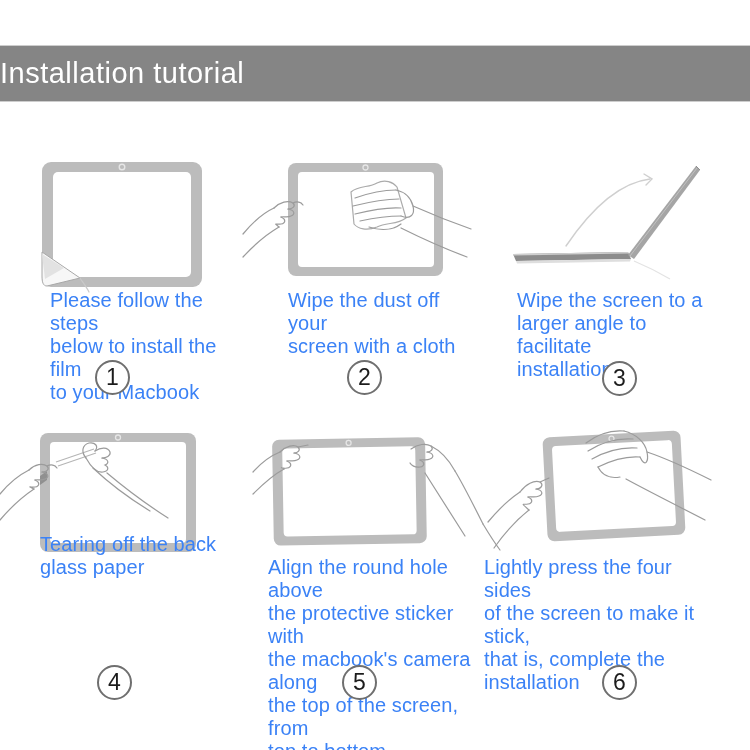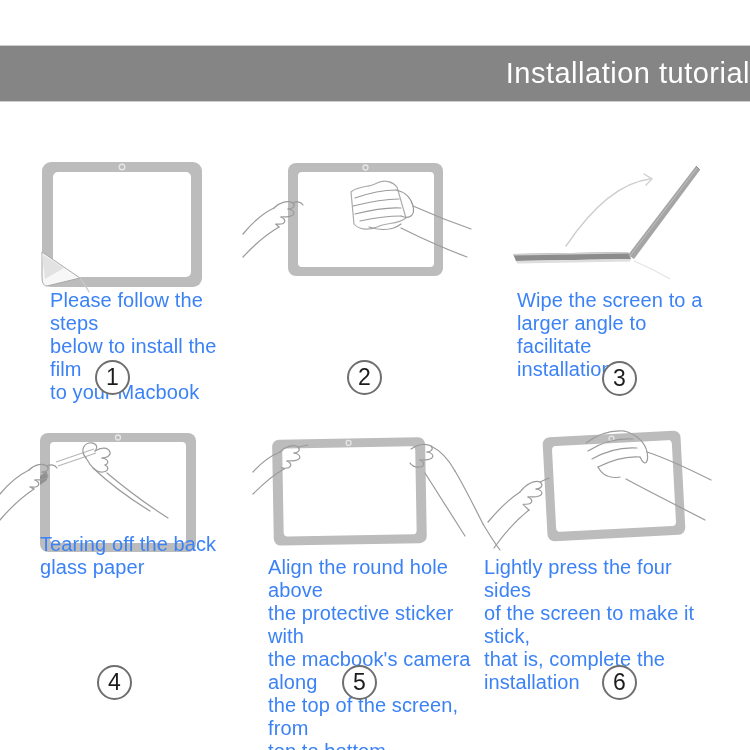--- a/index.html
+++ b/index.html
@@ -5,21 +5,21 @@
   html,body{margin:0;padding:0;}
   body{
     width:750px;height:750px;position:relative;background:#ffffff;
     font-family:"Liberation Sans",sans-serif;overflow:hidden;
   }
   .page{position:absolute;inset:0;background:#ffffff;}
   .header{
     position:absolute;left:0;top:45px;width:750px;height:57px;
     background:#858585;box-sizing:border-box;
     border-top:1px solid #cdcdcd;border-bottom:1px solid #cdcdcd;
-    display:flex;align-items:center;justify-content:flex-end;
+    display:flex;align-items:center;justify-content:flex-start;
   }
   .header .title{color:#ffffff;font-size:29px;letter-spacing:.5px;}
   svg.illus{position:absolute;overflow:visible;}
   .desc{
     position:absolute;margin:0;font-size:20px;line-height:23px;
     color:#3b82f6;white-space:pre-line;letter-spacing:.1px;
   }
   .badge{
     position:absolute;width:31px;height:31px;border:2px solid #6f6f6f;
     border-radius:50%;background:#ffffff;color:#1c1c1c;
@@ -173,20 +173,22 @@
       <path d="M32,68 C38,60 46,56 52,58 C56,61 53,65 48,65"></path>
       <path d="M48,65 C54,66 56,70 51,72 C46,74 42,72 40,73"></path>
       <path d="M40,73 C45,75 45,79 40,80 C35,81 32,78 41,86"></path>
       <path d="M52,58 L61,54"></path>
     </g>
   </svg>
 
   <p class="desc t1">Please follow the steps
 below to install the film
 to your Macbook</p>
+  <p class="desc t2">Wipe the dust off your
+screen with a cloth</p>
   <p class="desc t3">Wipe the screen to a
 larger angle to facilitate
 installation</p>
   <p class="desc t4">Tearing off the back
 glass paper</p>
   <p class="desc t5">Align the round hole above
 the protective sticker with
 the macbook's camera along
 the top of the screen, from
 top to bottom</p>

